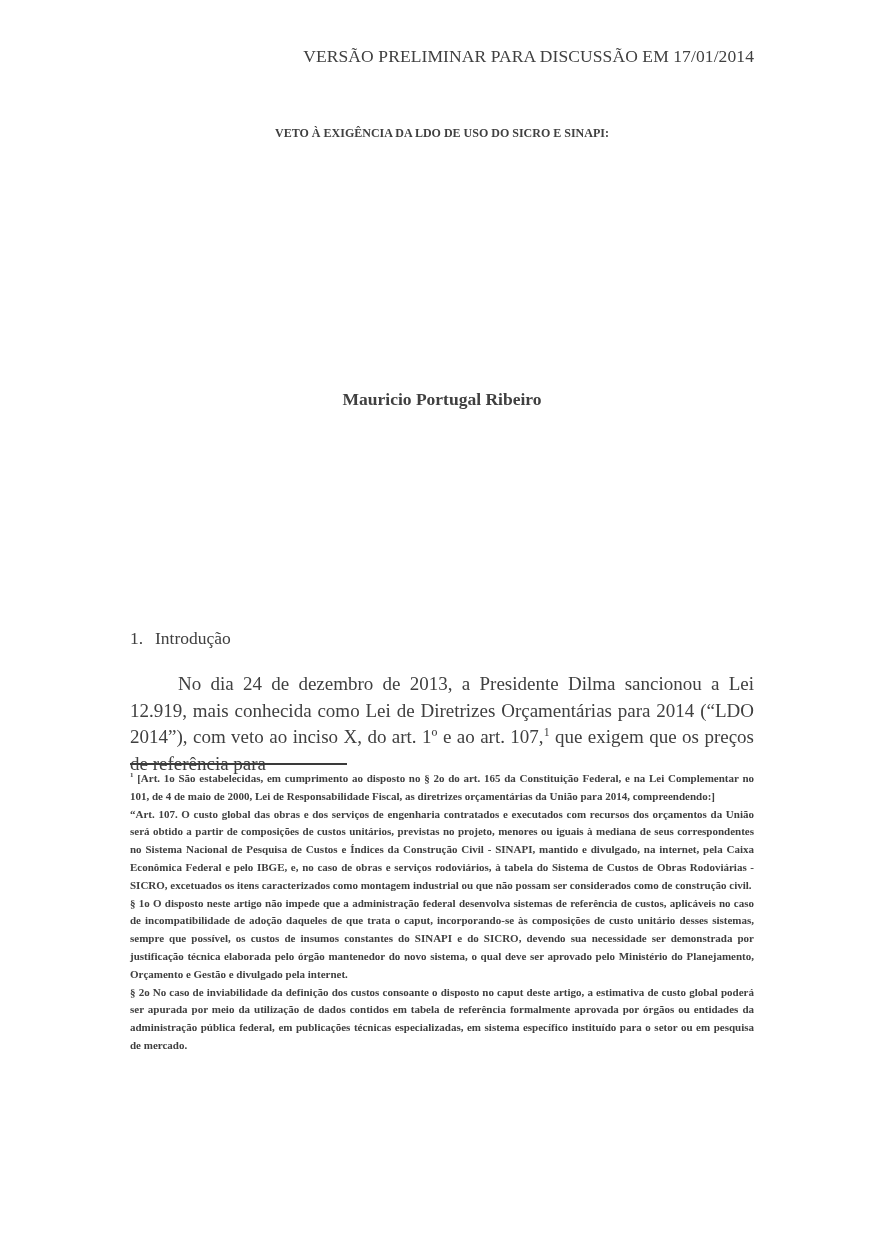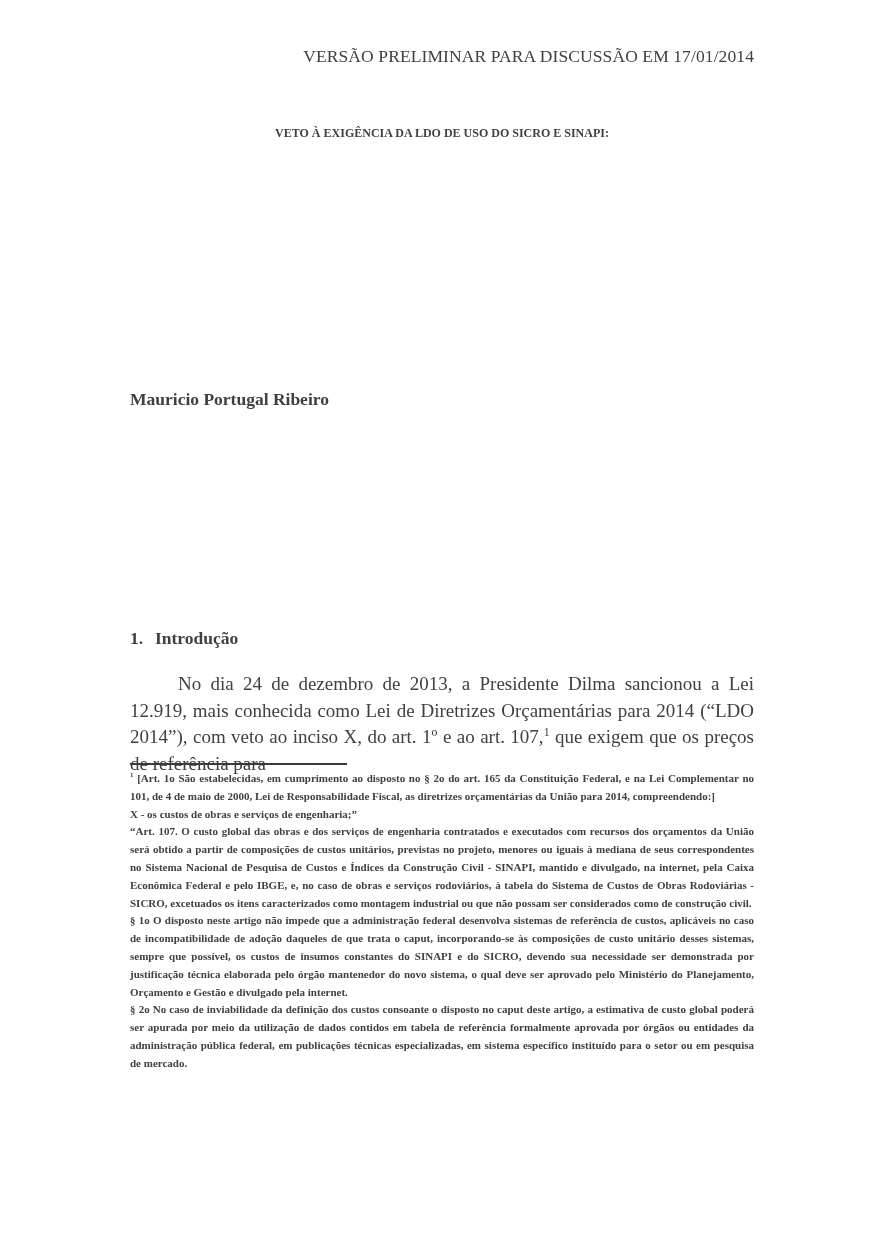--- a/index.html
+++ b/index.html
@@ -30,28 +30,28 @@
   .doc-title {
     top: 103px;
     text-align: center;
     font-weight: bold;
     font-size: 12px;
     line-height: 29px;
     margin-top: 16px;
   }
   .authors {
     top: 386px;
-    text-align: left;
+    text-align: center;
     font-weight: bold;
     font-size: 17.5px;
     line-height: 26px;
   }
   .section-heading {
     top: 628px;
-    font-weight: bold;
+    font-weight: normal;
     font-size: 17.5px;
   }
   .section-number {
     display: inline-block;
     width: 25px;
   }
   .intro-paragraph {
     top: 671px;
     margin: 0;
     font-size: 19px;
@@ -101,19 +101,18 @@
   <div class="content-col section-heading">
     <span class="section-number">1.</span><span>Introdução</span>
   </div>
 
   <p class="content-col intro-paragraph"><span>No dia 24 de dezembro de 2013, a Presidente Dilma sancionou a Lei 12.919, mais conhecida como Lei de Diretrizes Orçamentárias para 2014 (“LDO 2014”), com veto ao inciso X, do art. 1º e ao art. 107,</span><sup class="fnref">1</sup><span> que exigem que os preços de referência para</span></p>
 
   <div class="footnote-rule"></div>
 
   <div class="content-col footnote">
     <p><sup class="fnref">1</sup> <span>[Art. 1o São estabelecidas, em cumprimento ao disposto no § 2o do art. 165 da Constituição Federal, e na Lei Complementar no 101, de 4 de maio de 2000, Lei de Responsabilidade Fiscal, as diretrizes orçamentárias da União para 2014, compreendendo:]</span></p>
-    <p>X - os custos de obras e serviços de engenharia;”</p>
     <p>“Art. 107. O custo global das obras e dos serviços de engenharia contratados e executados com recursos dos orçamentos da União será obtido a partir de composições de custos unitários, previstas no projeto, menores ou iguais à mediana de seus correspondentes no Sistema Nacional de Pesquisa de Custos e Índices da Construção Civil - SINAPI, mantido e divulgado, na internet, pela Caixa Econômica Federal e pelo IBGE, e, no caso de obras e serviços rodoviários, à tabela do Sistema de Custos de Obras Rodoviárias - SICRO, excetuados os itens caracterizados como montagem industrial ou que não possam ser considerados como de construção civil.</p>
     <p>§ 1o O disposto neste artigo não impede que a administração federal desenvolva sistemas de referência de custos, aplicáveis no caso de incompatibilidade de adoção daqueles de que trata o caput, incorporando-se às composições de custo unitário desses sistemas, sempre que possível, os custos de insumos constantes do SINAPI e do SICRO, devendo sua necessidade ser demonstrada por justificação técnica elaborada pelo órgão mantenedor do novo sistema, o qual deve ser aprovado pelo Ministério do Planejamento, Orçamento e Gestão e divulgado pela internet.</p>
     <p>§ 2o No caso de inviabilidade da definição dos custos consoante o disposto no caput deste artigo, a estimativa de custo global poderá ser apurada por meio da utilização de dados contidos em tabela de referência formalmente aprovada por órgãos ou entidades da administração pública federal, em publicações técnicas especializadas, em sistema específico instituído para o setor ou em pesquisa de mercado.</p>
   </div>
 
 </div>
 
 </body></html>

